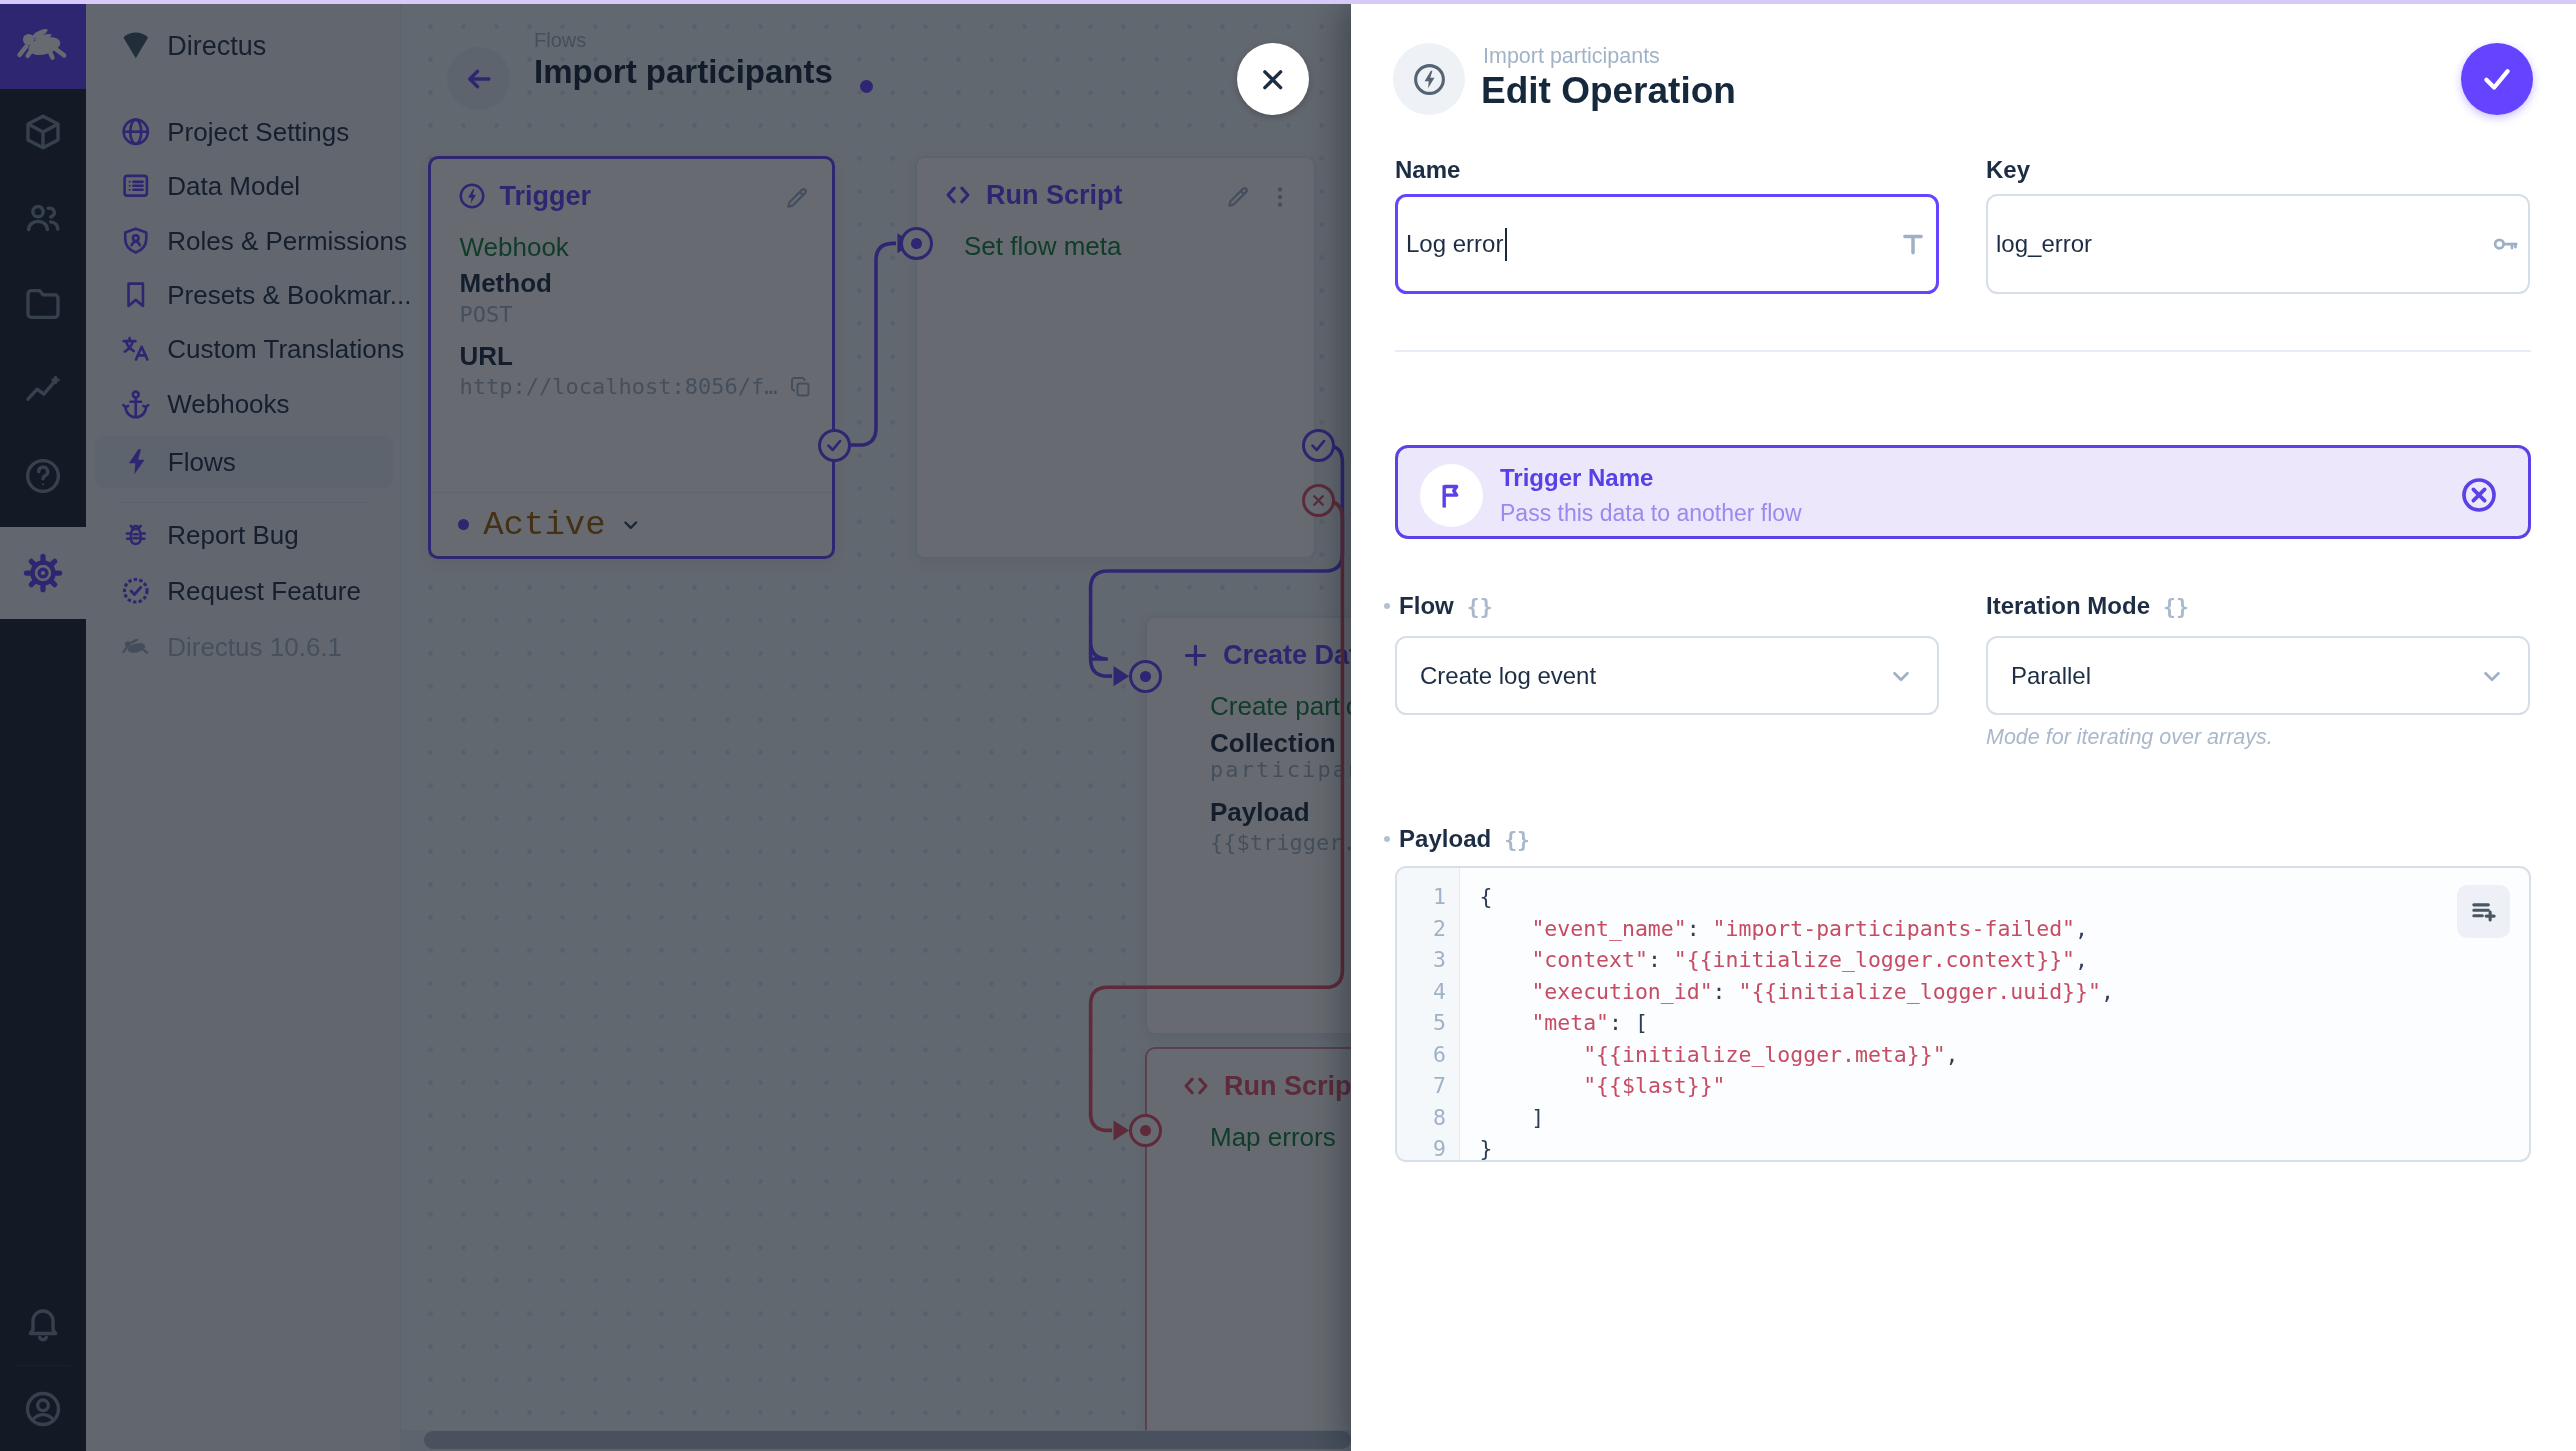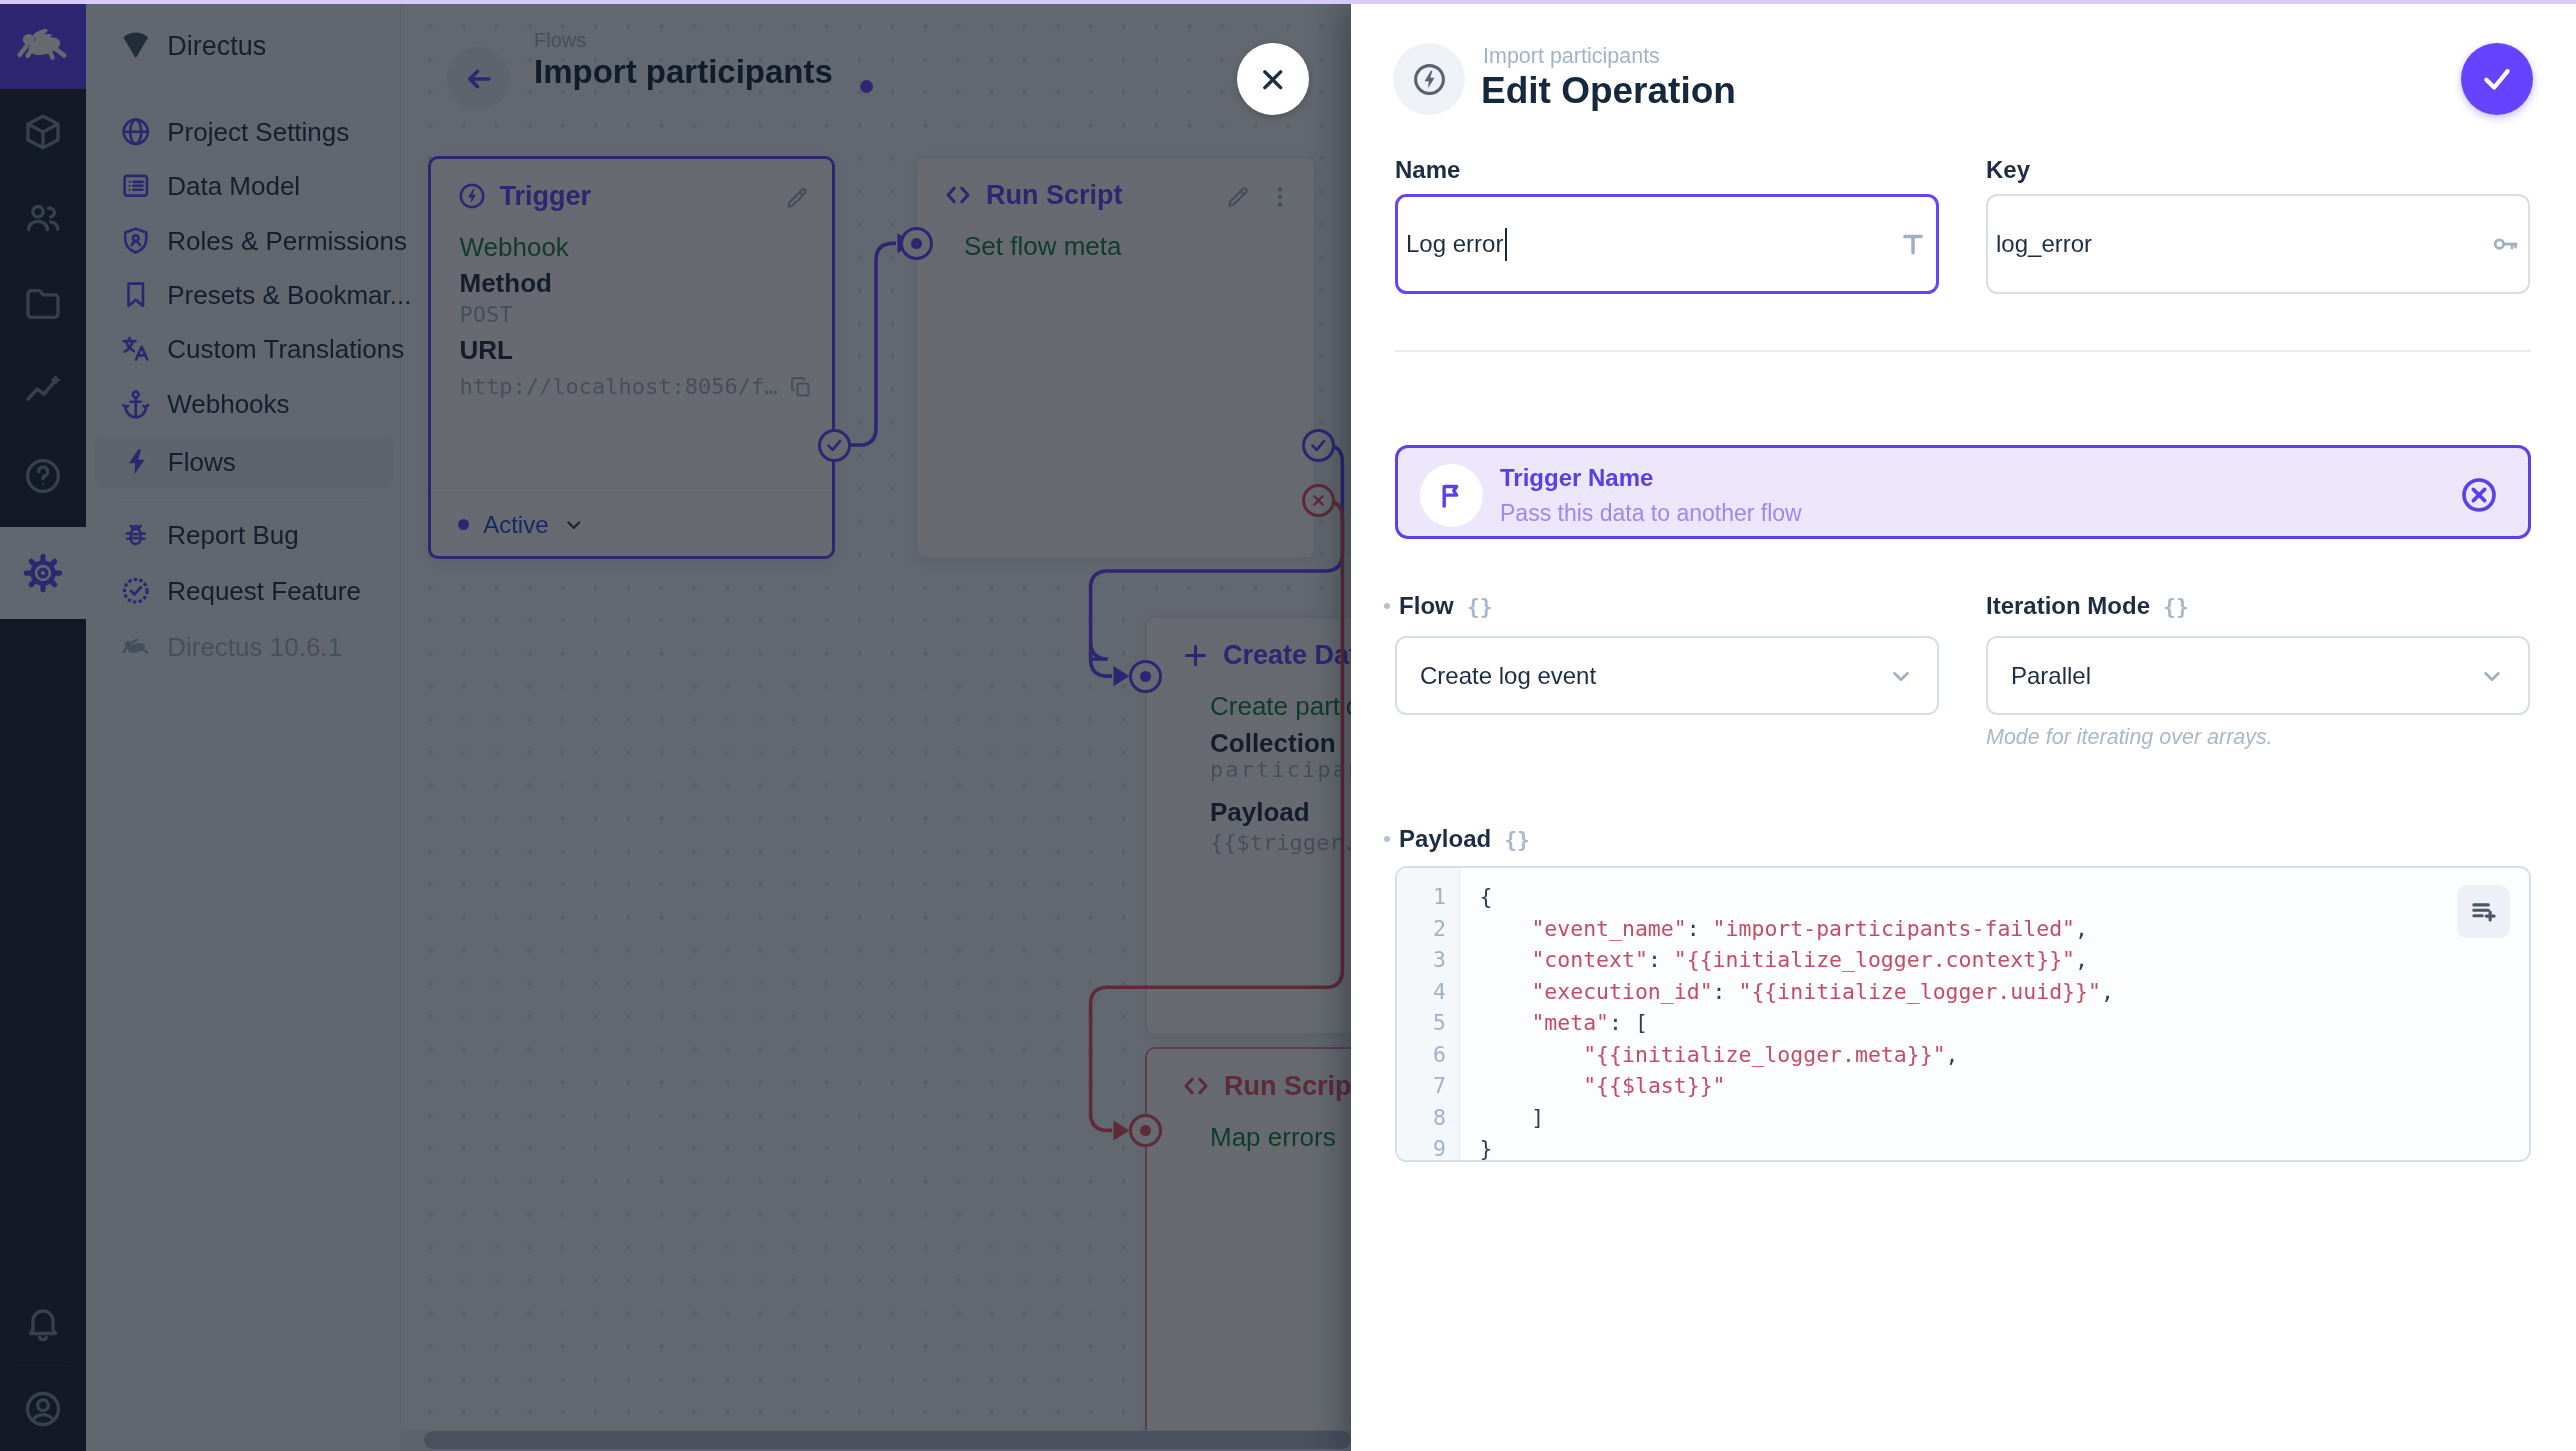--- a/index.html
+++ b/index.html
@@ -344,31 +344,31 @@
       </div>
       <div class="ptools">
         <svg width="26" height="26" viewBox="0 0 24 24" fill="none" stroke="currentColor" stroke-width="2" stroke-linejoin="round">
           <path d="M4 20l1-4L16.5 4.5a2.12 2.12 0 0 1 3 3L8 19l-4 1Z"></path>
             <path d="M14.5 6.5l3 3"></path>
         </svg>
       </div>
       <div class="prow" style="left:29px;top:73px;">Webhook</div>
       <div class="prow plabel" style="left:29px;top:109px;">Method</div>
       <div class="prow pmono" style="left:29px;top:143px;">POST</div>
-      <div class="prow plabel" style="left:29px;top:176px;text-align:center;">URL</div>
+      <div class="prow plabel" style="left:29px;top:182px;text-align:center;">URL</div>
       <div class="prow pmono" style="left:29px;top:215px;display:flex;align-items:center;gap:11.4px;">
         <span>http://localhost:8056/f…</span>
         <svg width="24" height="24" viewBox="0 0 24 24" fill="none" stroke="#9fb0c6" stroke-width="2">
           <rect x="8.5" y="8.5" width="11" height="12" rx="2"></rect>
           <path d="M6 15.5H5.2A2.2 2.2 0 0 1 3 13.3V5.2 A2.2 2.2 0 0 1 5.2 3h8.1a2.2 2.2 0 0 1 2.2 2.2V6"></path>
         </svg>
       </div>
       <div class="pfooter">
         <span class="status-dot"></span>
-        <span style="font-size:24px;color:#1d4ed8;">Active</span>
+        <span style="font-size:34px;color:#a16207;font-family:Liberation Mono, monospace;">Active</span>
         <svg width="21.5" height="21.5" viewBox="0 0 24 24" fill="none" stroke="#33465c" stroke-width="2.6" stroke-linecap="round" stroke-linejoin="round">
           <path d="M6 9.5 12 15.5 18 9.5"></path>
         </svg>
       </div>
     </div>
 
     <div class="fpanel" style="left:514px;top:156px;width:401px;height:403px;">
       <div class="phead">
         <svg width="30" height="30" viewBox="0 0 24 24" fill="none" stroke="currentColor" stroke-width="2.4" stroke-linecap="round" stroke-linejoin="round">
           <path d="M9 6.5 4 12l5 5.5"></path>

